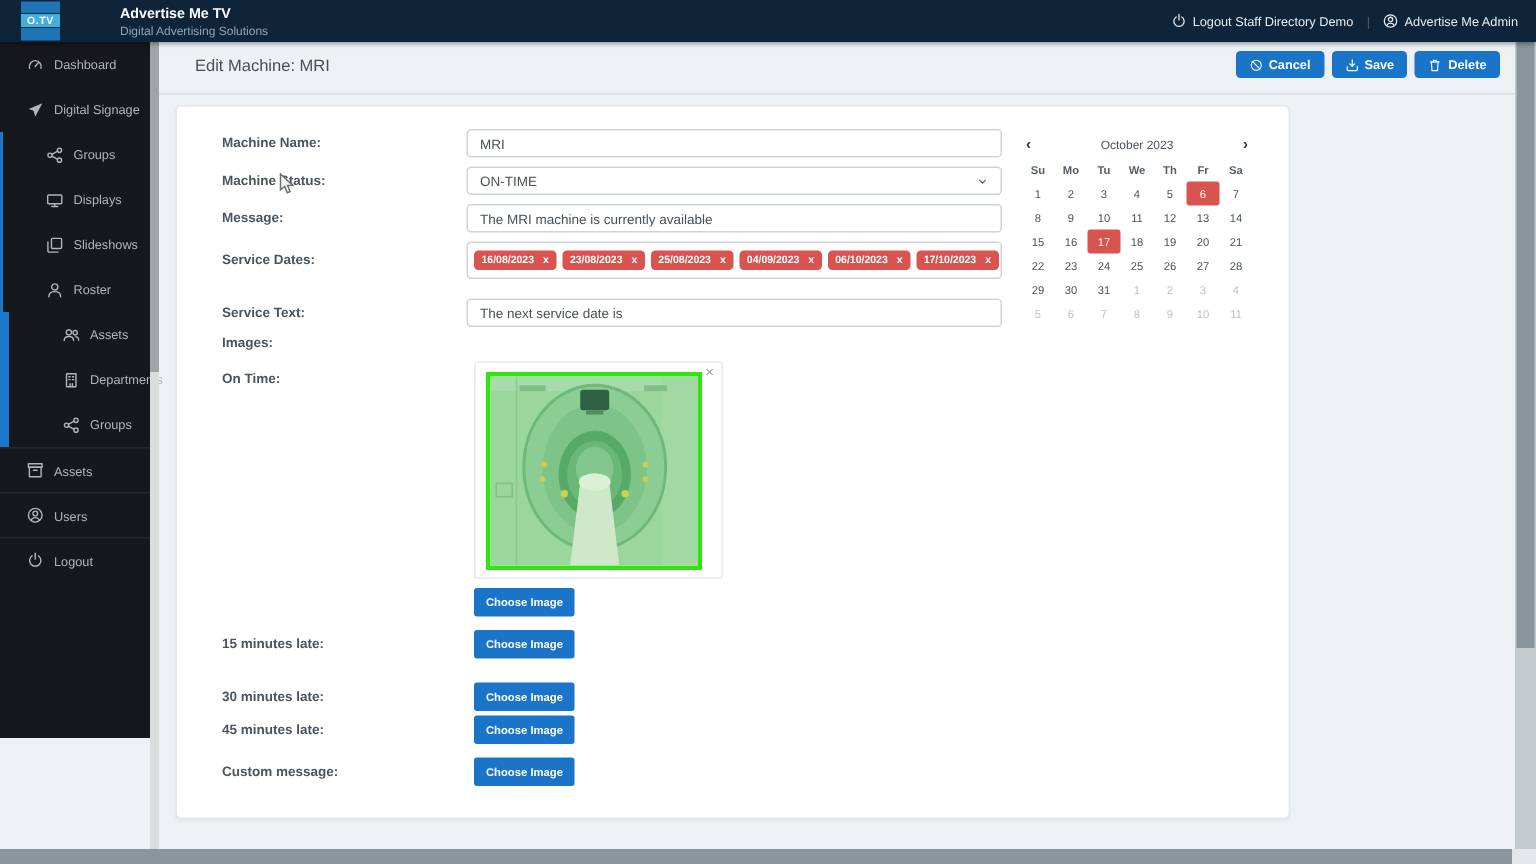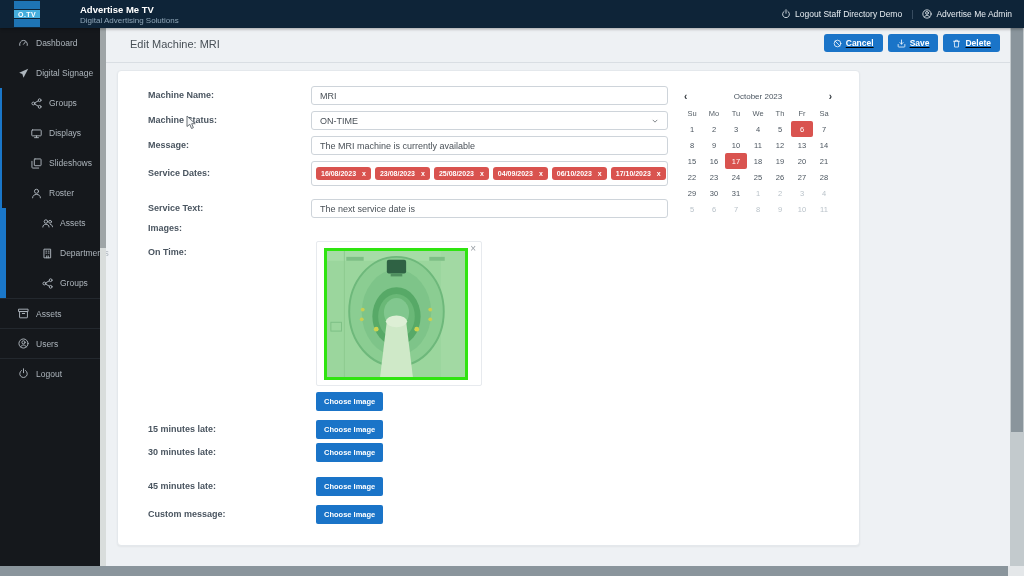--- a/index.html
+++ b/index.html
@@ -21,35 +21,35 @@
     color:#fff; font-size:7px; font-weight:bold; letter-spacing:.4px; }
   .brand { position:absolute; left:80px; top:4px; }
   .brand-title { color:#ffffff; font-size:9.5px; font-weight:bold; }
   .brand-sub { color:#8fa6b8; font-size:8px; margin-top:1px; }
   .topbar-right { position:absolute; right:12px; top:0; height:28px;
     display:flex; align-items:center; gap:9px; color:#e7edf2; font-size:8.5px; }
   .top-link { display:flex; align-items:center; gap:4px; cursor:pointer; }
   .top-divider { color:#4a5f72; }
 
   
-  .sidebar { position:absolute; left:0; top:28px; width:100px; height:538px; background:#15181c; z-index:20; }
+  .sidebar { position:absolute; left:0; top:28px; width:100px; height:464px; background:#15181c; z-index:20; }
   .side-item { height:30px; display:flex; align-items:center; gap:7px;
     color:#aeb6bd; font-size:8.5px; padding-left:18px; cursor:pointer; }
   .side-item .ic { width:11px; height:11px; }
   .side-item.lv1 { border-left:2px solid #1a77c9; padding-left:29px; }
   .side-item.lv2 { border-left:6px solid #1a77c9; padding-left:36px; }
   .side-item.sep { border-top:1px solid #23282e; }
   .side-scroll { position:absolute; left:100px; top:28px; width:6px; height:538px; background:#d9dddc; z-index:21; }
   .side-thumb { position:absolute; left:0; top:0; width:6px; height:220px; background:#9fa5a7; }
 
   
   .main-header { position:absolute; left:106px; top:28px; width:904px; height:35px;
     border-bottom:1px solid #d9dee3; }
   .page-title { position:absolute; left:24px; top:10px; font-size:11px; color:#474f56; }
-  .header-actions { position:absolute; right:10px; top:6px; display:flex; gap:5px;text-decoration:underline; }
+  .header-actions { position:absolute; right:10px; top:6px; display:flex; gap:5px; }
   .btn { background:#1a74c8; color:#fff; border:none; border-radius:3px;
     font-size:8.5px; font-weight:bold; padding:4px 9px;
     display:inline-flex; align-items:center; gap:4px; cursor:pointer;
     font-family:"Liberation Sans","DejaVu Sans",sans-serif; }
   .btn .ic { width:9px; height:9px; }
   .btn.choose { font-size:7.5px; padding:5px 8px; border-radius:2px; }
 
   
   .card { position:absolute; left:117px; top:70px; width:743px; height:476px;
     background:#fff; border:1px solid #e4e8ec; border-radius:4px;
@@ -76,21 +76,21 @@
   .img-x { position:absolute; right:5px; top:1px; font-size:10px; color:#9aa0a6; cursor:pointer; }
 
   
   .calendar { position:absolute; left:563px; top:18px; width:154px; }
   .cal-head { display:flex; justify-content:space-between; align-items:center; height:14px;
     font-size:8px; color:#4a5560; }
   .cal-nav { font-size:10px; font-weight:bold; color:#30363c; cursor:pointer; padding:0 3px; }
   .cal-grid { display:grid; grid-template-columns:repeat(7,22px); margin-top:2px; }
   .cal-cell { height:16px; display:flex; align-items:center; justify-content:center;
     font-size:7.5px; color:#4a545e; cursor:pointer; }
-  .cal-dow { font-weight:normal; color:#555e66; cursor:default; }
+  .cal-dow { font-weight:bold; color:#555e66; cursor:default; }
   .cal-cell.sel { background:#d9534f; color:#fff; border-radius:2px; }
   .cal-cell.mut { color:#b9c2c9; }
 
   
   .vscroll { position:absolute; right:0; top:28px; width:14px; height:538px; background:#c3cacd; z-index:25; }
   .vthumb { position:absolute; left:1px; top:0; width:12px; height:404px; background:#8a959c; }
   .hscroll { position:absolute; left:0; top:566px; width:1024px; height:10px; background:#e4e7e9; z-index:25; }
   .hthumb { position:absolute; left:0; top:0; width:1008px; height:10px; background:#8a959c; }
 
   .cursor { position:absolute; left:186px; top:115px; z-index:60; pointer-events:none; }
@@ -456,21 +456,21 @@
         <div class="cal-cell mut">10</div>
         <div class="cal-cell mut">11</div>
       </div>
   </div>
 <div class="frow" style="top: 349px;">
       <div class="flabel">15 minutes late:</div>
       <button class="btn choose" style="position: absolute; left: 198px; top: 0px;">
         <span>Choose Image</span>
       </button>
     </div>
-    <div class="frow" style="top: 372px; padding-left: 44px;">
+    <div class="frow" style="top: 384px; padding-left: 44px;">
       <div class="flabel">30 minutes late:</div>
       <button class="btn choose" style="position: absolute; left: 198px; top: 0px;">
         <span>Choose Image</span>
       </button>
     </div>
     <div class="frow" style="top: 406px;">
       <div class="flabel">45 minutes late:</div>
       <button class="btn choose" style="position: absolute; left: 198px; top: 0px;">
         <span>Choose Image</span>
       </button>

